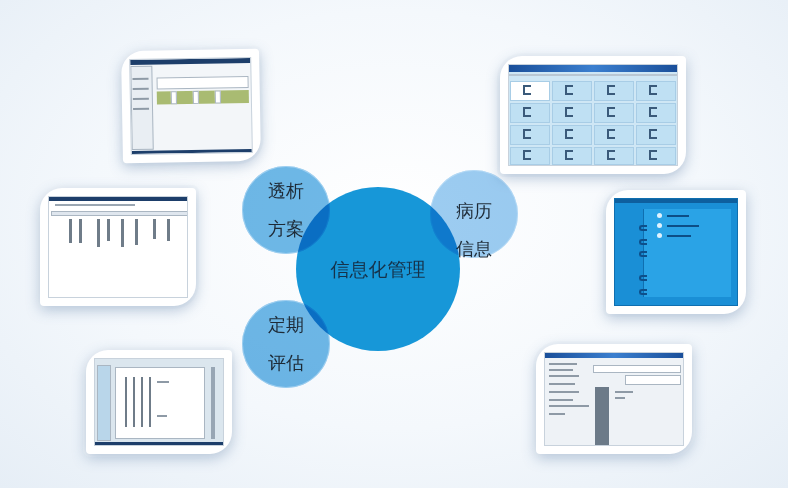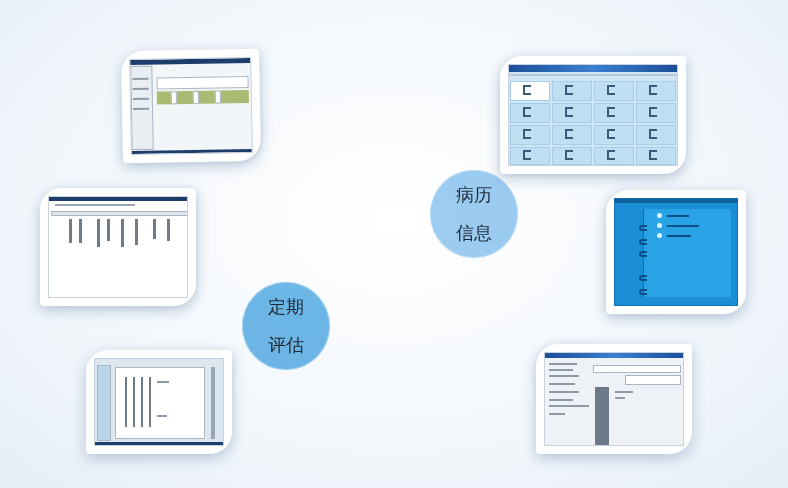--- a/index.html
+++ b/index.html
@@ -191,28 +191,35 @@
       <div class="line" style="left:4px; top:52px; width:40px;"></div>
       <div class="line" style="left:4px; top:60px; width:16px;"></div>
       <div class="panel" style="left:48px; top:12px; width:88px; height:8px;"></div>
       <div class="panel" style="left:80px; top:22px; width:56px; height:10px;"></div>
       <div class="grey-block" style="left:50px; top:34px; width:14px; height:62px;"></div>
       <div class="line" style="left:70px; top:38px; width:18px;"></div>
       <div class="line" style="left:70px; top:44px; width:10px;"></div>
     </div>
   </div>
 
-
-
-  <div class="circle spoke light" style="left:430px; top:170px;">
+  <div class="circle hub">
+    <span>信息化管理</span>
+  </div>
+
+
+  <div class="circle spoke light" style="left:430px; top:170px;justify-content:flex-end;">
     <span class="l1">病历</span>
     <span>信息</span>
   </div>
 
 
 
-  <div class="circle spoke" style="left:242px; top:282px;">
+  <div class="circle spoke" style="left:242px; top:300px;">
     <span class="l1">定期</span>
     <span>评估</span>
   </div>
 
+  <div class="circle spoke" style="left:242px; top:166px;">
+    <span class="l1">透析</span>
+    <span>方案</span>
+  </div>
 
 </div>
 
 </body></html>

